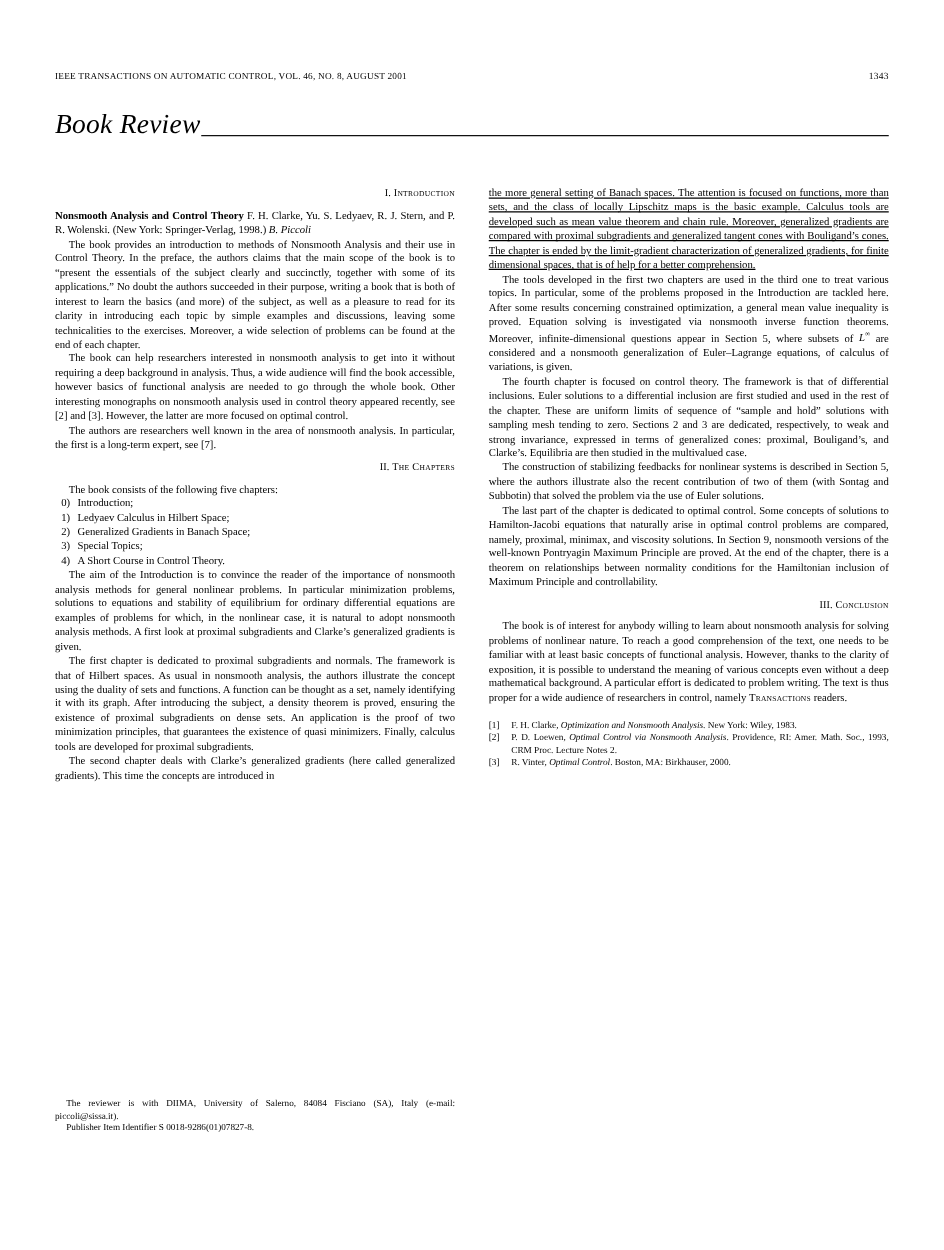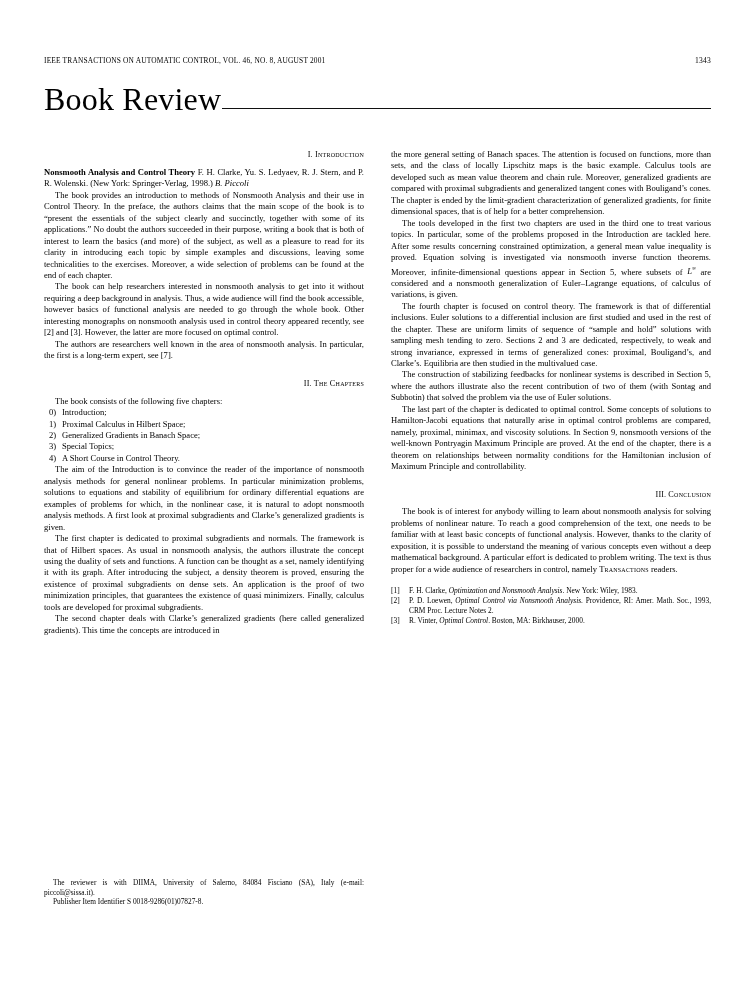--- a/index.html
+++ b/index.html
@@ -47,24 +47,25 @@
   
   .dept {
     position: absolute;
     left: 44px;
     top: 68px;
     width: 667px;
     display: flex;
     align-items: flex-end;
   }
   .dept-title {
-    font-size: 32px;
+    font-size: 22px;
     line-height: 30px;
     white-space: nowrap;
     letter-spacing: 0.2px;
+    font-style: italic;
   }
   .dept-rule {
     flex: 1 1 auto;
     height: 0;
     border-bottom: 1.1px solid #111;
     margin-bottom: 5px;
     margin-left: 1px;
   }
 
   
@@ -85,27 +86,27 @@
     text-align: right;
     font-size: 8.2px;
     margin: 0 0 6.5px 0;
     letter-spacing: 0.1px;
   }
   .sec-head .rn { font-size: 8.2px; }
   .sec-head .sc {
     font-variant: small-caps;
     letter-spacing: 0.25px;
   }
-  .sec-head.spaced-top { margin-top: 16px; }
+  .sec-head.spaced-top { margin-top: 6px; }
 
   p.para {
     margin: 0;
     text-indent: 11px;
   }
-  p.noindent { text-indent: 0; }
+  p.noindent { text-indent: 0; text-decoration: underline; }
 
   .bookhead {
     margin: 0 0 0 0;
     text-indent: 0;
     text-align: justify;
   }
   .bookhead .btitle { font-weight: bold; }
   .bookhead .reviewer { font-style: italic; }
 
   ul.chapters {
@@ -229,21 +230,21 @@
       <span class="sc">The Chapters</span>
     </div>
 
     <p class="para">The book consists of the following five chapters:</p>
 
     <ul class="chapters">
       <li>
         <span class="num">0)</span><span>Introduction;</span>
       </li>
       <li>
-        <span class="num">1)</span><span>Proximal Calculus in Hilbert Space;</span>
+        <span class="num">1)</span><span>Ledyaev Calculus in Hilbert Space;</span>
       </li>
       <li>
         <span class="num">2)</span><span>Generalized Gradients in Banach Space;</span>
       </li>
       <li>
         <span class="num">3)</span><span>Special Topics;</span>
       </li>
       <li>
         <span class="num">4)</span><span>A Short Course in Control Theory.</span>
       </li>

